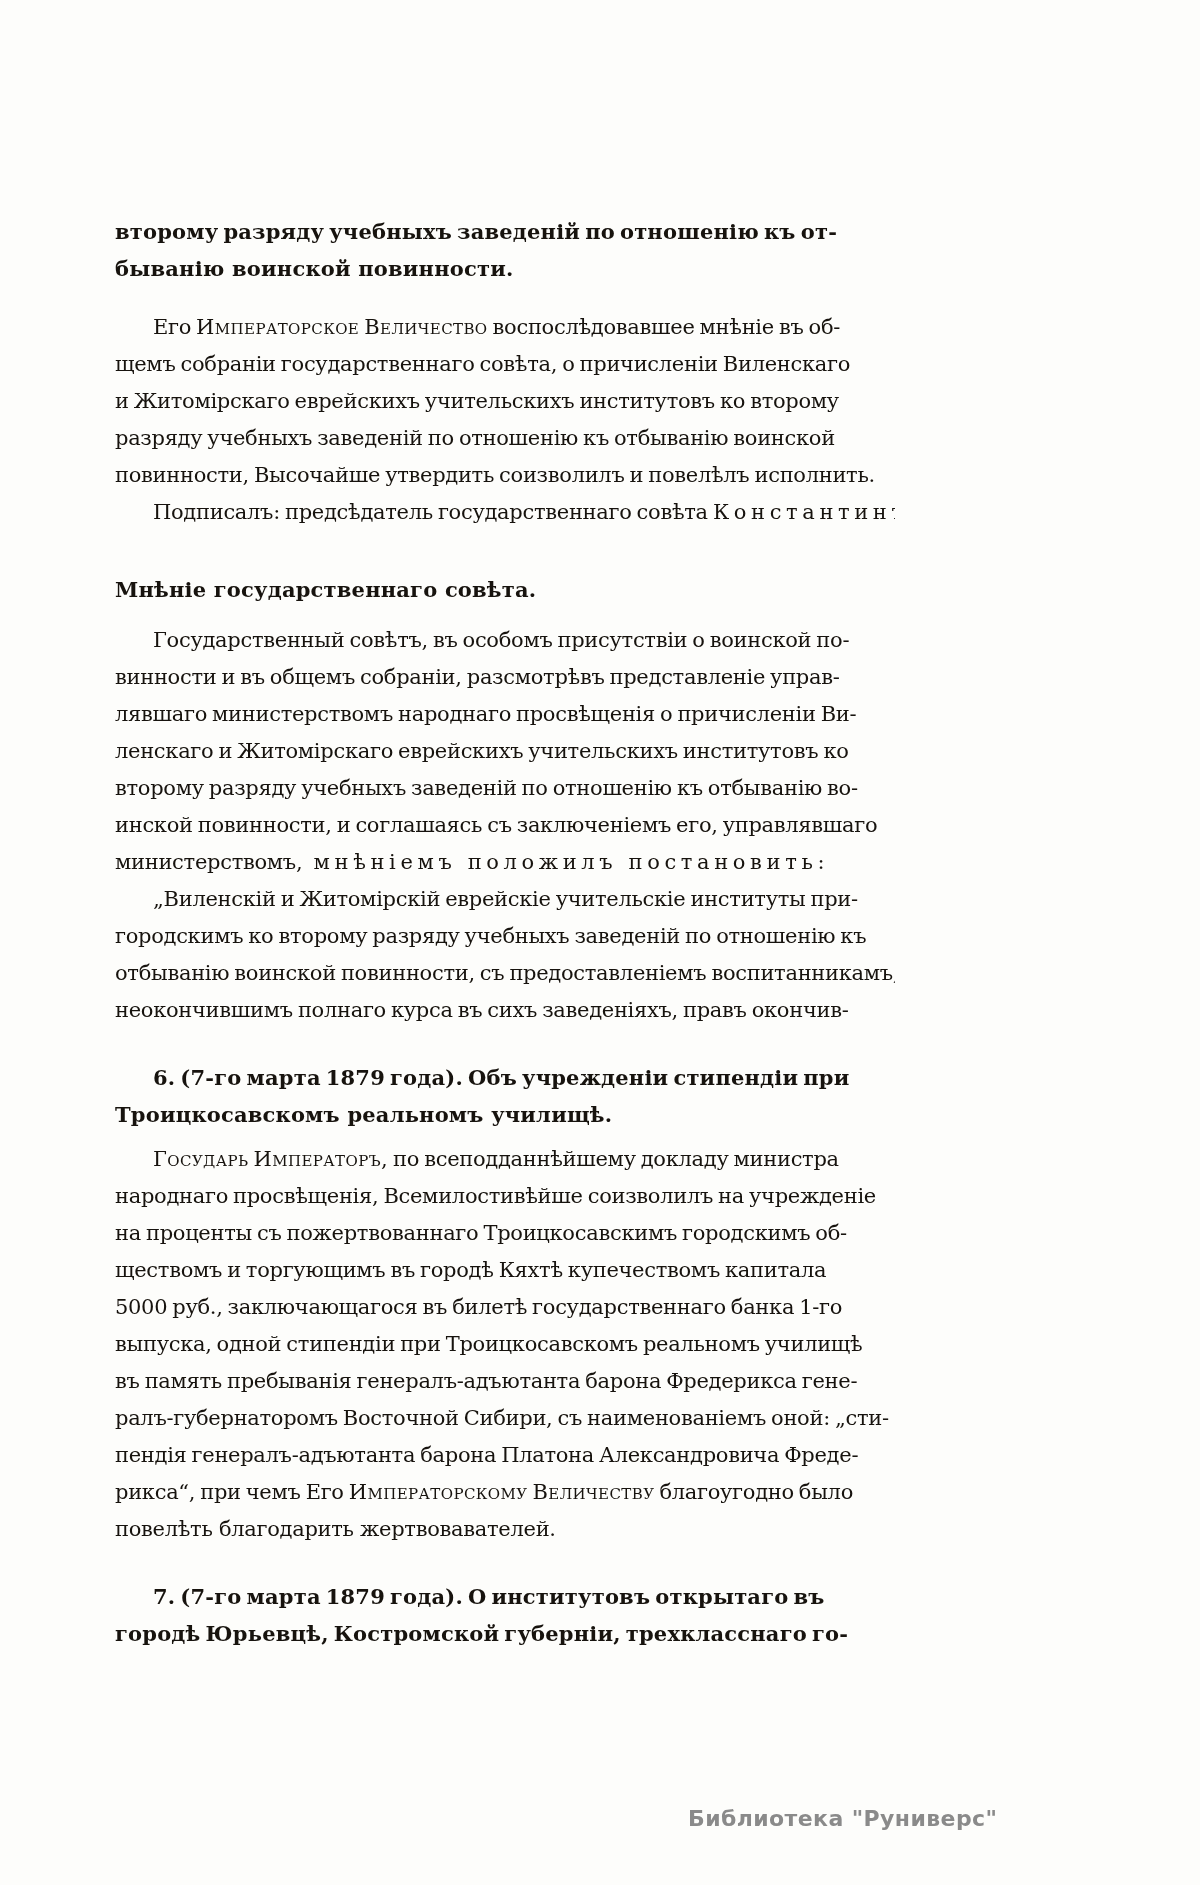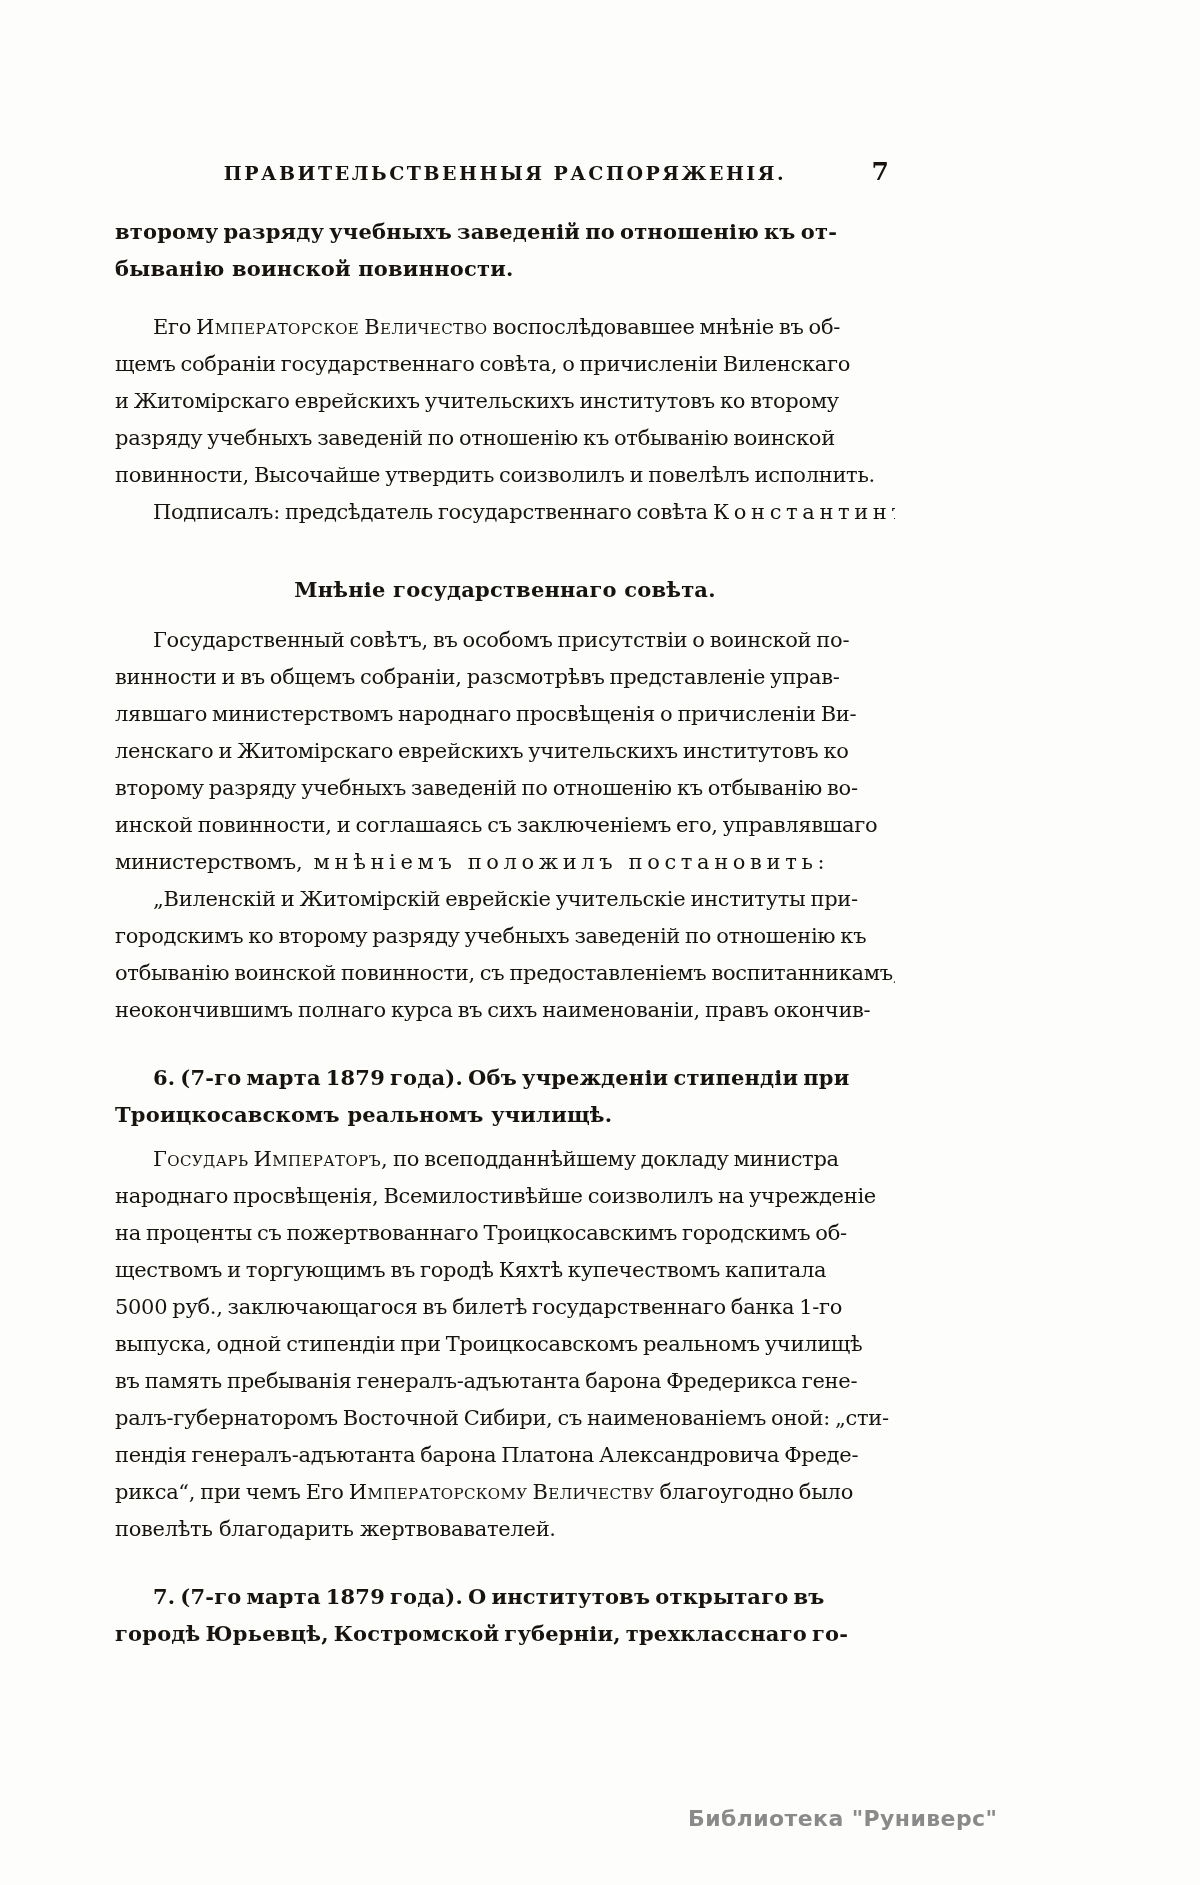--- a/index.html
+++ b/index.html
@@ -15,40 +15,36 @@
     position:absolute;top:213px;left:115px;width:780px;
     font-size:21px;line-height:37px;letter-spacing:-0.3px;
   }
   .blk{margin:0;}
   .mt14{margin-top:14px;} .mt22{margin-top:22px;} .mt24{margin-top:8px;}
   .mt26{margin-top:26px;} .mt30{margin-top:30px;}
   .tl{height:37px;overflow:hidden;}
   .jl{display:flex;justify-content:flex-start;gap:0.24em;}
   .jl span{white-space:pre;flex-shrink:0;}
   .rl span{white-space:pre;}
-  .cl{text-align:center;margin-top:40px;}
+  .cl{text-align:left;margin-top:40px;}
   .ind{padding-left:38px;}
   .b{font-weight:bold;letter-spacing:0.2px;}
   .sc{font-variant:small-caps;letter-spacing:0.4px;}
   .spn{letter-spacing:0.22em;}
   .watermark{
     position:absolute;left:688px;top:1806px;
     font-family:"DejaVu Sans","Liberation Sans",sans-serif;
     font-size:22px;font-weight:bold;color:#8a8a8a;letter-spacing:0.4px;
   }
 </style>
 </head>
 <body>
 
 <div class="page">
 
-  <div class="header">
-    <span class="title">ПРАВИТЕЛЬСТВЕННЫЯ РАСПОРЯЖЕНІЯ.</span>
-    <span class="pagenum">7</span>
-  </div>
 
   <div class="column">
 
     <div class="blk">
       <div class="tl jl b">
           <span>второму</span>
           <span>разряду</span>
           <span>учебныхъ</span>
           <span>заведеній</span>
           <span>по</span>
@@ -213,21 +209,21 @@
           <span>съ</span>
           <span>предоставленіемъ</span>
           <span>воспитанникамъ,</span>
         </div>
       <div class="tl jl">
           <span>неокончившимъ</span>
           <span>полнаго</span>
           <span>курса</span>
           <span>въ</span>
           <span>сихъ</span>
-          <span>наименованіи,</span>
+          <span>заведеніяхъ,</span>
           <span>правъ</span>
           <span>окончив-</span>
         </div>
     </div>
 
     <div class="blk mt30">
       <div class="tl jl b ind">
           <span>6.</span>
           <span>(7-го</span>
           <span>марта</span>

